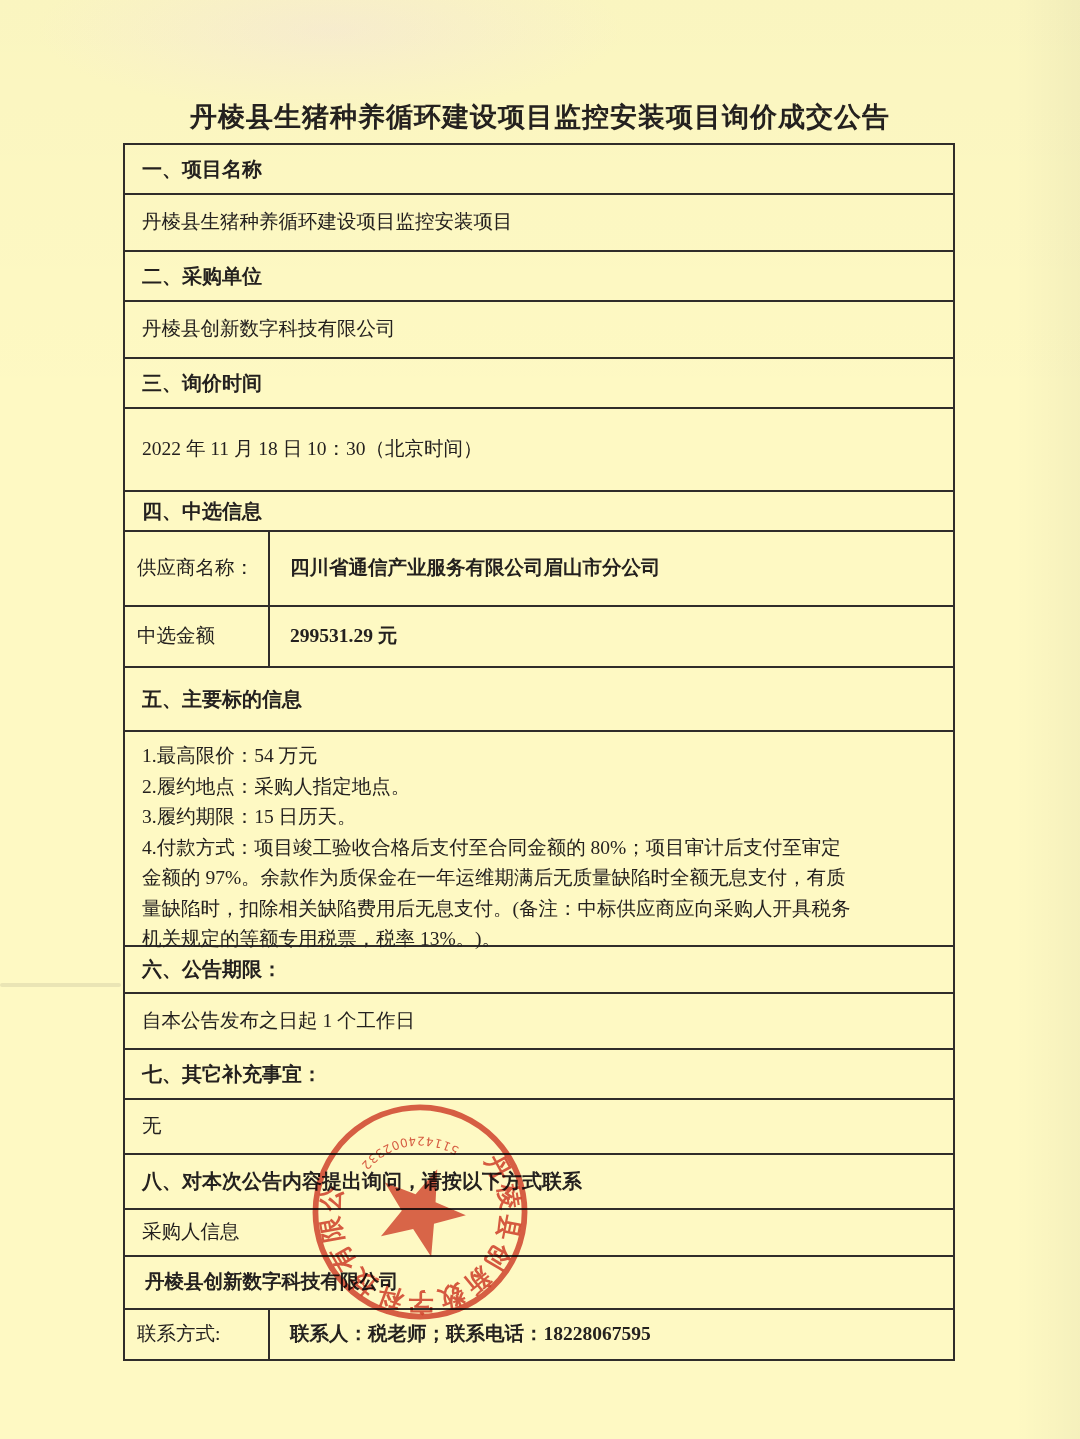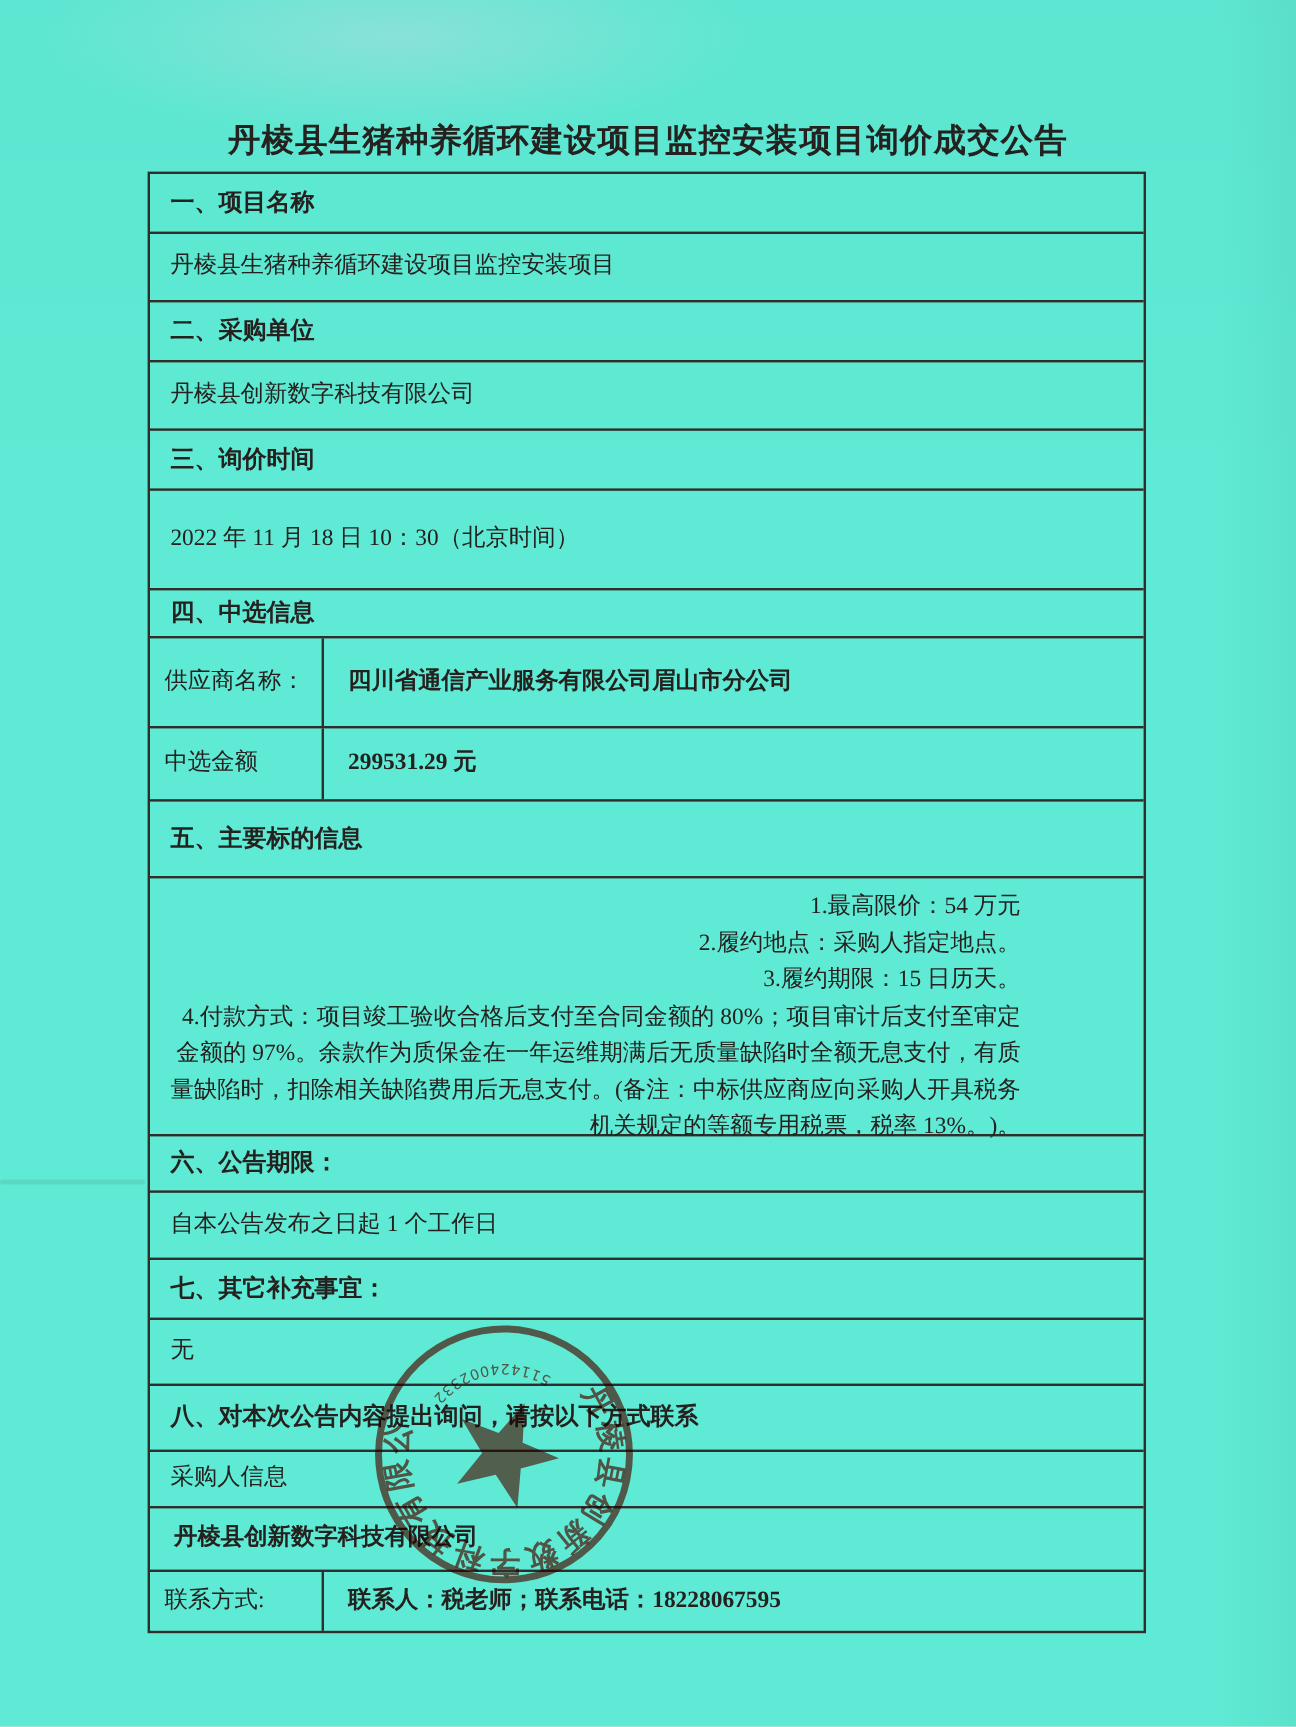--- a/index.html
+++ b/index.html
@@ -1,38 +1,38 @@
 <!DOCTYPE html>
 <html><head>
 <meta charset="utf-8">
 <style>
   html,body{margin:0;padding:0;background:#e8e8e8;}
   .page{
     position:relative;
     width:1080px;height:1439px;
     margin:0 auto;
-    background:#5eead4;
+    background:#fef9c3;
     font-family:"Liberation Serif","DejaVu Serif",serif;
     color:#24211f;
     overflow:hidden;
   }
   .page::before{
     content:"";position:absolute;inset:0;pointer-events:none;
     background:
       radial-gradient(420px 120px at 330px 30px, rgba(238,214,236,0.30), rgba(238,214,236,0) 70%),
       linear-gradient(90deg, rgba(0,0,0,0) 94%, rgba(0,0,0,0.035) 100%),
       linear-gradient(180deg, rgba(0,0,0,0.015), rgba(0,0,0,0) 30%);
   }
   .doc-title{
     position:absolute;top:99px;left:0;width:100%;
     text-align:center;font-size:27px;font-weight:bold;letter-spacing:1px;
   }
   .tbl{
     position:absolute;left:123px;top:143px;width:832px;
-    border:2px solid #302d2a;box-sizing:border-box;text-align:right;
+    border:2px solid #302d2a;box-sizing:border-box;
   }
   .row{
     box-sizing:border-box;border-top:2px solid #302d2a;
     display:flex;align-items:center;
     padding-left:17px;font-size:19.5px;line-height:1.25;
   }
   .row.first{border-top:none;}
   .hdr{font-weight:bold;font-size:20px;}
   .cols{padding-left:0;}
   .cols .lbl{

